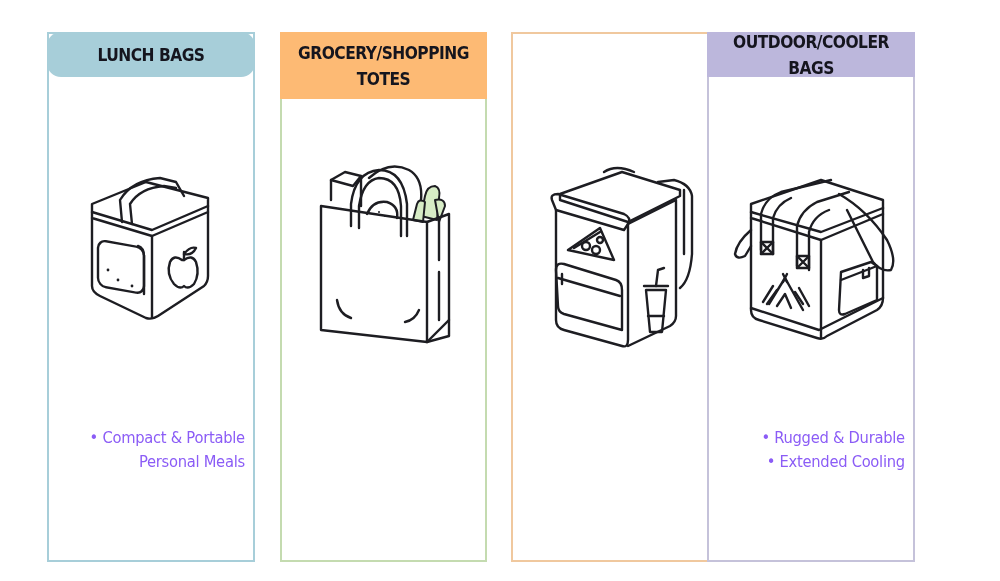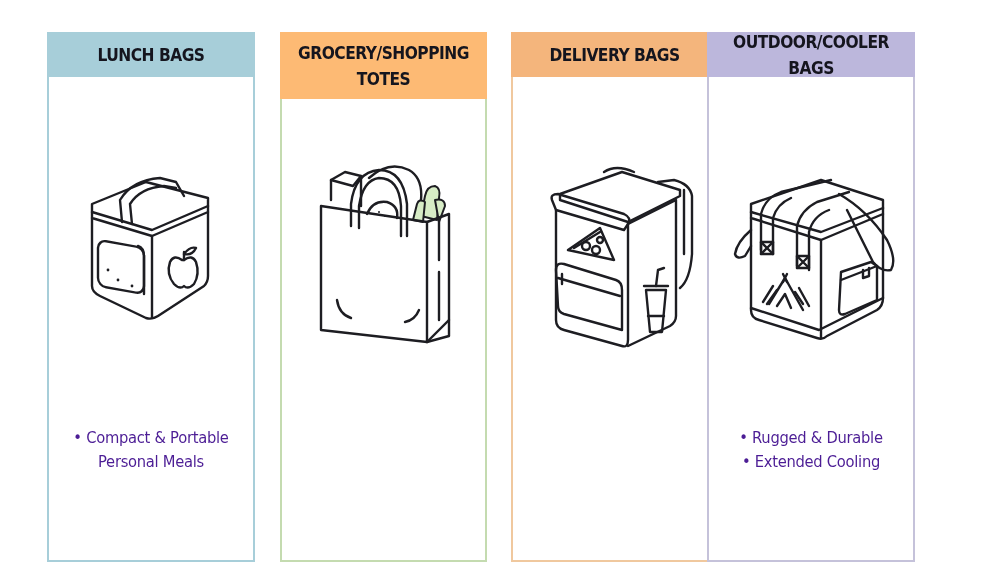--- a/index.html
+++ b/index.html
@@ -7,32 +7,32 @@
          font-family:"Liberation Sans", "DejaVu Sans", sans-serif; color:#1b1b22; }
   .col { position:absolute; top:32px; height:530px; box-sizing:border-box;
          border:2px solid; background:#fff; }
   .col-header { display:flex; align-items:center; justify-content:center; text-align:center;
                 font-family:"DejaVu Sans", sans-serif; font-weight:bold; font-size:18px;
                 letter-spacing:-0.6px; line-height:26px; color:#15151e;
                 transform:scaleX(0.86); transform-origin:center; }
   .hdr-wrap { position:absolute; left:-2px; right:-2px; top:-2px; }
   .illus { position:absolute; left:0; right:0; top:140px; height:190px;
            display:flex; justify-content:center; }
-  .features { position:absolute; left:0; right:0; top:392px; text-align:center;
+  .features { position:absolute; left:0; right:0; top:392px; text-align:right;
               font-family:"DejaVu Sans", sans-serif; font-size:16px; line-height:24px;
-              color:#4c1d95; letter-spacing:-0.3px; }
+              color:#8b5cf6; letter-spacing:-0.3px; }
   .features div { transform:scaleX(0.92); }
   svg .s { fill:none; stroke:#1d1d22; stroke-width:2.4; stroke-linecap:round; stroke-linejoin:round; }
   svg .g { fill:#d7ecc6; stroke:#1d1d22; stroke-width:2; stroke-linejoin:round; }
 </style>
 </head>
 <body>
 
 <div class="col" style="left:47px; width:208px; border-color:#a7ced9;">
-  <div class="hdr-wrap" style="height:45px; background:#a7ced9;">
+  <div class="hdr-wrap" style="height:45px; background:#a7ced9;border-radius:14px;">
     <div class="col-header" style="height:45px;">LUNCH BAGS</div>
   </div>
   <div class="illus">
     <svg width="150" height="150" viewBox="0 0 150 150">
       <path class="s" d="M16 30 L70 8 L132 24 L132 38 L76 62 L16 44 Z"></path>
       <path class="s" d="M16 44 L16 112 Q16 118 24 122 L70 144 Q76 146 82 142 L128 112 Q132 108 132 102 L132 38"></path>
       <path class="s" d="M76 62 L76 144"></path>
       <path class="s" d="M16 38 L76 56 L132 32"></path>
       <path class="s" d="M46 48 L44 26 Q56 6 84 4 L100 8 L108 22"></path>
       <path class="s" d="M56 50 L54 30 Q64 14 88 12 L100 14"></path>
@@ -76,23 +76,20 @@
       <path class="s" d="M42 66 L42 44 Q46 12 70 10 Q94 10 98 44 L98 76"></path>
       <path class="s" d="M50 68 L50 46 Q54 20 70 18 Q90 18 92 46 L92 76"></path>
       <path class="s" d="M60 18 Q80 0 100 10 Q114 18 112 40"></path>
       <path class="s" d="M28 140 Q30 154 42 158"></path>
       <path class="s" d="M96 162 Q106 160 110 150"></path>
     </svg>
   </div>
 </div>
 
 <div class="col" style="left:511px; width:207px; border-color:#f0c89e;">
-  <div class="hdr-wrap" style="height:45px; background:#f4b57c;">
-    <div class="col-header" style="height:45px;">DELIVERY BAGS</div>
-  </div>
   <div class="illus" style="top:126px;">
     <svg width="170" height="190" viewBox="0 0 170 190">
       <path class="s" d="M30 34 L92 12 L150 30 L150 36 L98 62 L30 40 Z"></path>
       <path class="s" d="M22 40 Q20 34 28 34 L94 54 Q102 58 98 64 L94 70 L26 50 Z"></path>
       <path class="s" d="M26 50 L26 160 Q26 168 34 170 L92 186 Q98 188 98 180 L98 64"></path>
       <path class="s" d="M98 64 L146 40 L146 156 Q146 162 140 166 L98 186"></path>
       <path class="s" d="M74 12 Q86 4 104 12"></path>
       <path class="s" d="M128 22 L144 20 Q160 24 162 36 L162 94 Q160 120 150 128"></path>
       <path class="s" d="M154 30 L154 94"></path>
       <path class="s" d="M38 90 L70 68 L84 100 Z"></path>

